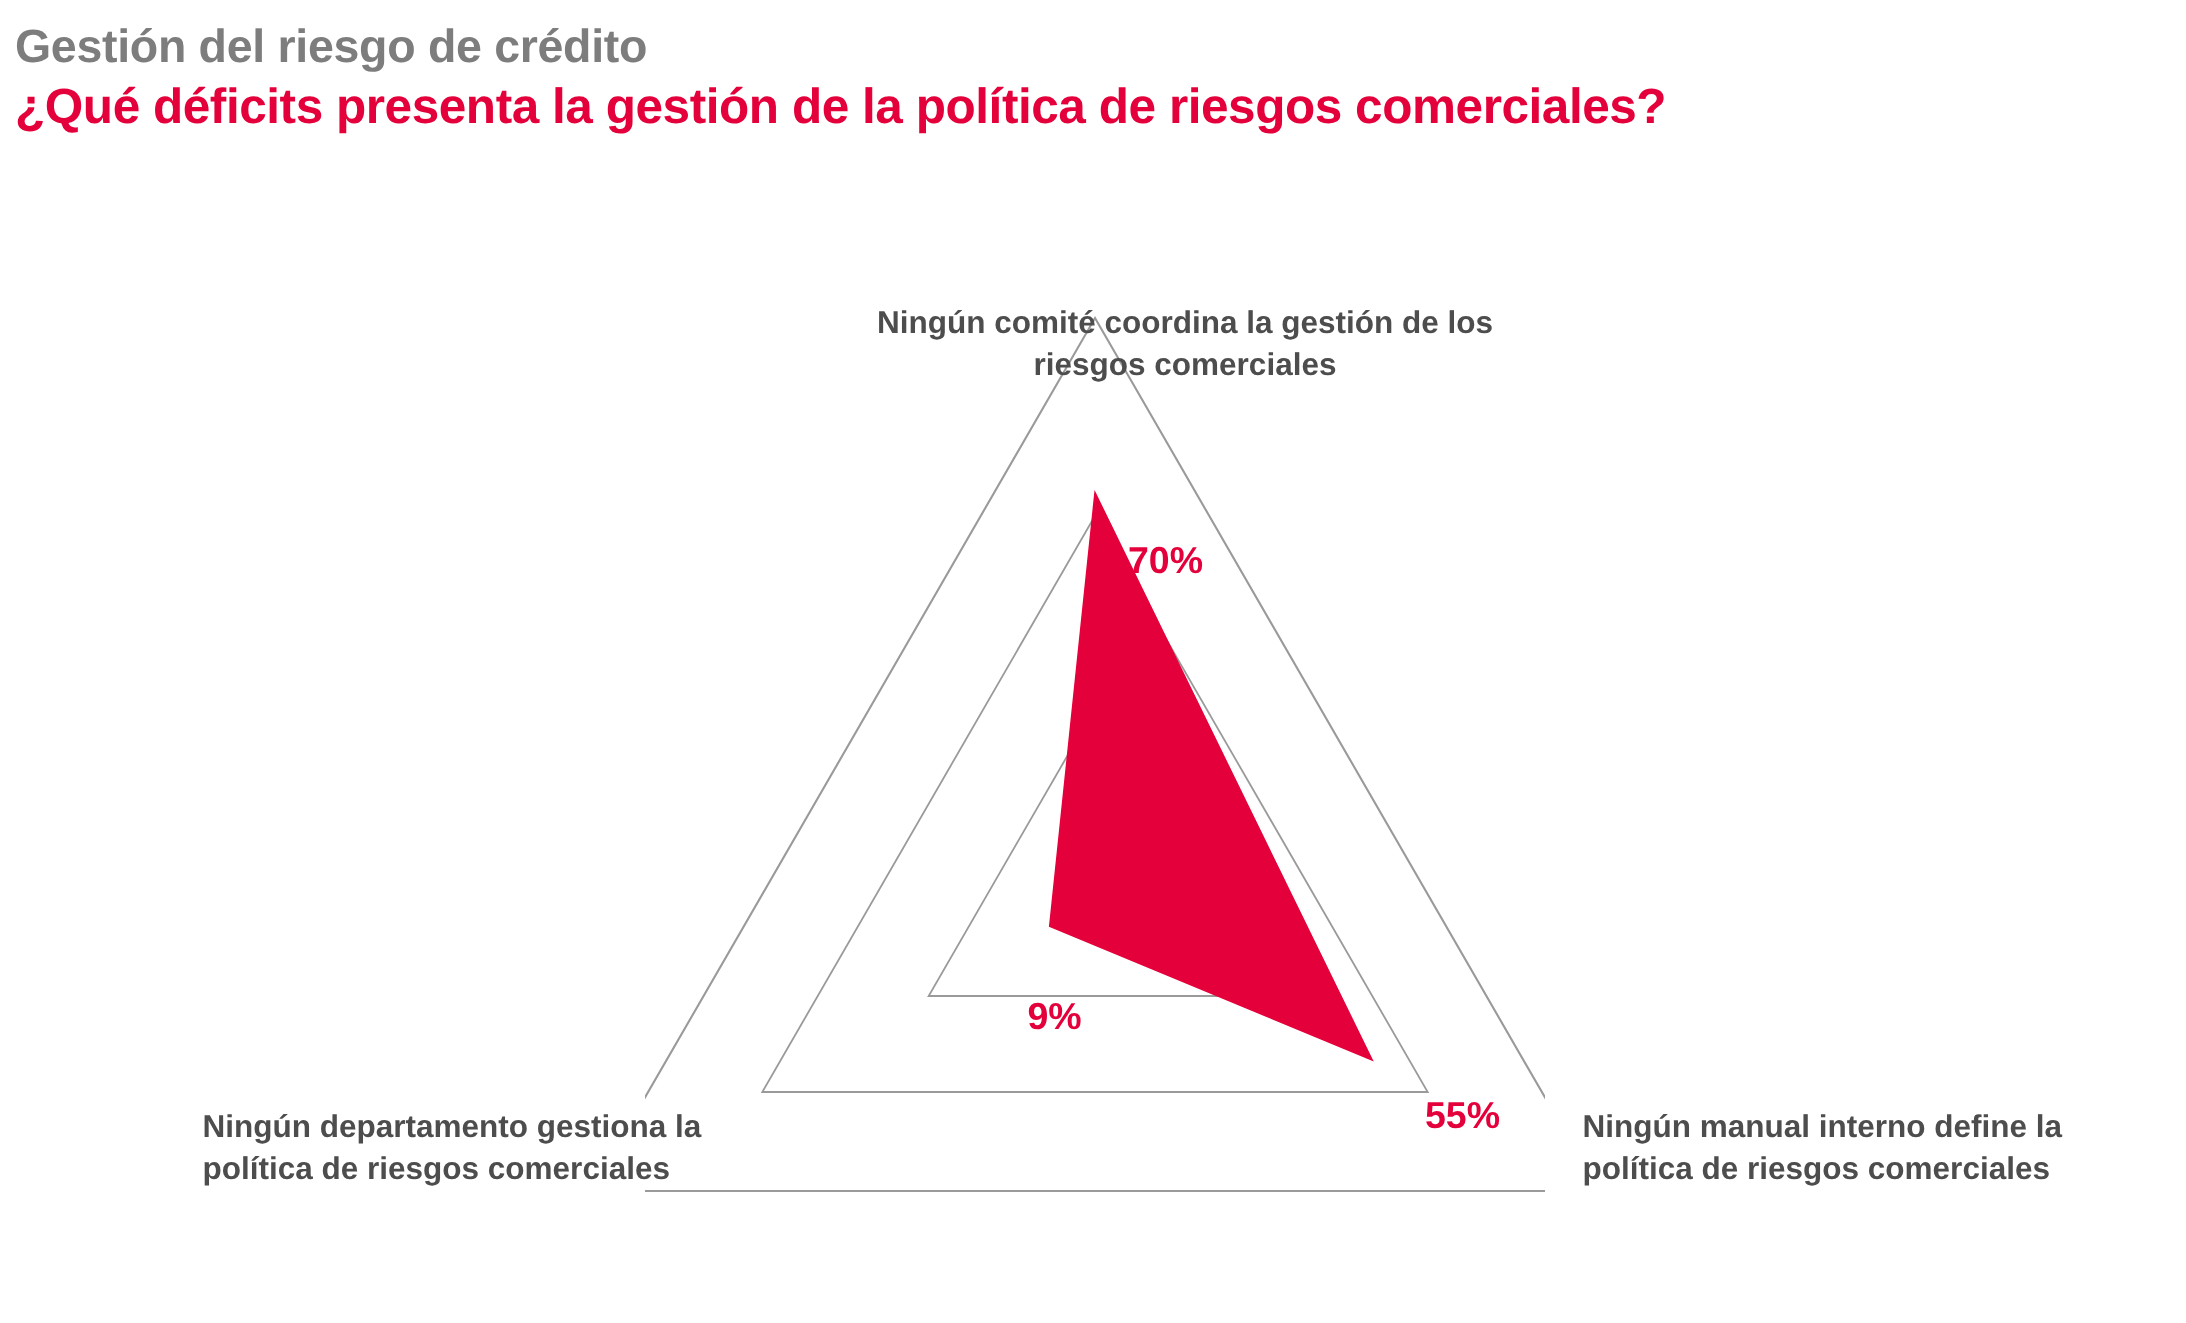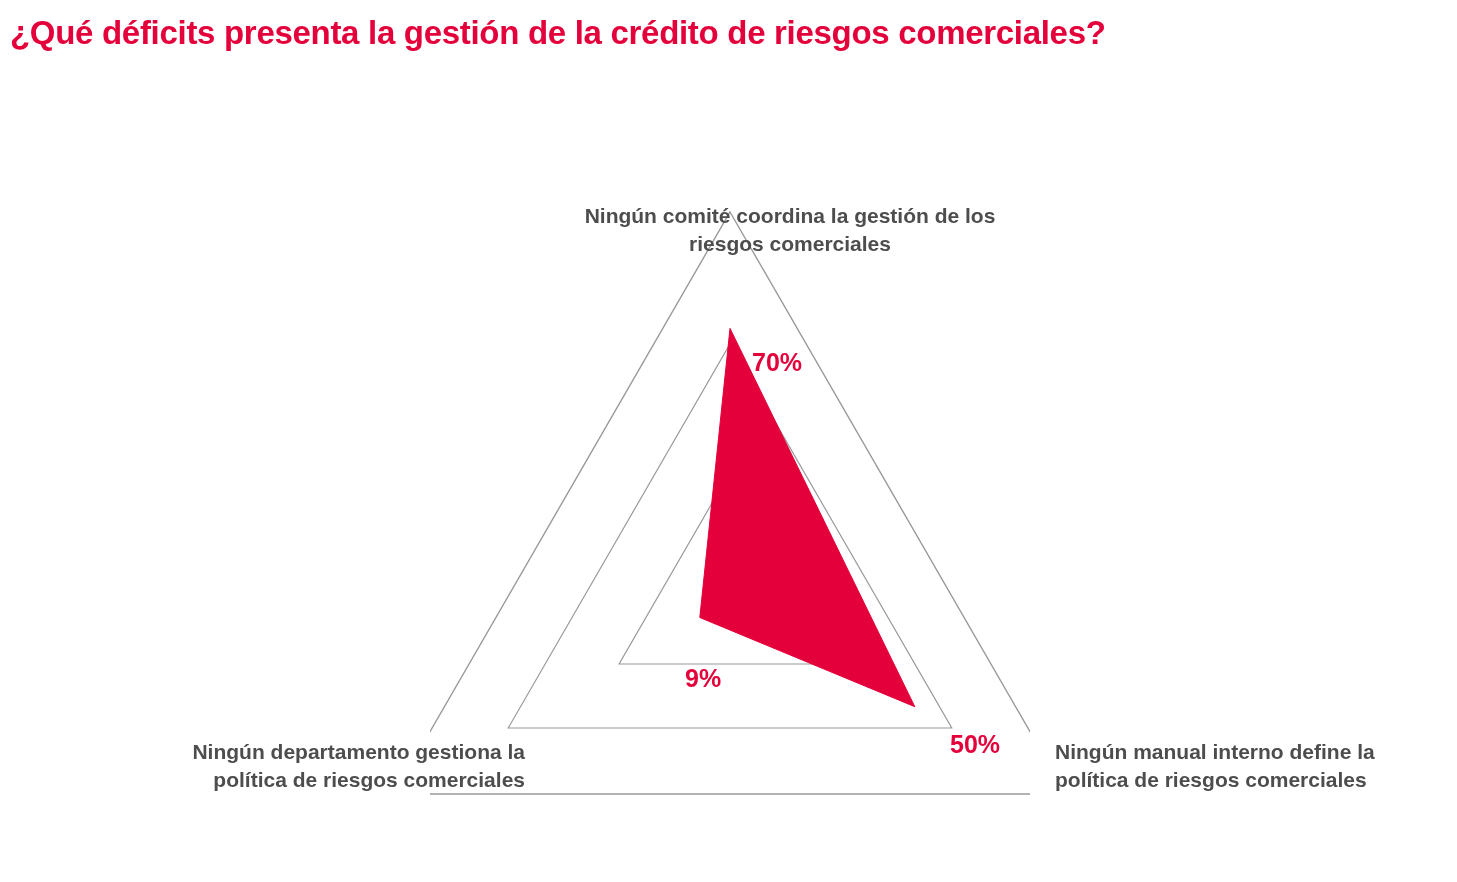--- a/index.html
+++ b/index.html
@@ -68,63 +68,64 @@
   #label-right {
     width: 390px;
     left: 1055px;
     top: 588px;
     text-align: left;
   }
   #label-left {
     width: 390px;
     left: 135px;
     top: 588px;
-    text-align: right;
+    text-align: left;
   }
 
   .value-label {
     position: absolute;
     color: #e4003a;
     font-size: 25px;
     font-weight: bold;
   }
   #value-top {
     left: 752px;
-    top: 198px;
+    top: 210px;
   }
   #value-right {
     left: 950px;
     top: 580px;
   }
   #value-left {
     left: 685px;
     top: 514px;
   }
 </style>
 </head>
 <body>
 
 <div id="header">
-  <div id="headline">¿Qué déficits presenta la gestión de la crédito de riesgos comerciales?</div>
+  <div id="kicker">Gestión del riesgo de crédito</div>
+  <div id="headline">¿Qué déficits presenta la gestión de la política de riesgos comerciales?</div>
 </div>
 
 <div id="chart-area">
 
   <svg id="radar-svg" width="600" height="620" viewBox="0 0 600 620">
 
     <polygon points="300.0,32.0 636.0,614.0 -36.0,614.0" fill="none" stroke="#9a9a9a" stroke-width="1.4"></polygon>
 
     <polygon points="300.0,163.9 521.8,548.0 78.2,548.0" fill="none" stroke="#9a9a9a" stroke-width="1.2"></polygon>
 
     <polygon points="300.0,292.0 410.9,484.0 189.1,484.0" fill="none" stroke="#9a9a9a" stroke-width="1.2"></polygon>
 
     <polygon points="300.0,148.4 484.8,526.7 269.8,437.5" fill="#e4003a" stroke="#e4003a" stroke-width="1"></polygon>
   </svg>
 
   <div class="axis-label" id="label-top">Ningún comité coordina la gestión de los riesgos comerciales</div>
   <div class="axis-label" id="label-right">Ningún manual interno define la política de riesgos comerciales</div>
   <div class="axis-label" id="label-left">Ningún departamento gestiona la política de riesgos comerciales</div>
 
   <div class="value-label" id="value-top">70%</div>
-  <div class="value-label" id="value-right">50%</div>
+  <div class="value-label" id="value-right">55%</div>
   <div class="value-label" id="value-left">9%</div>
 
 </div>
 
 </body></html>

